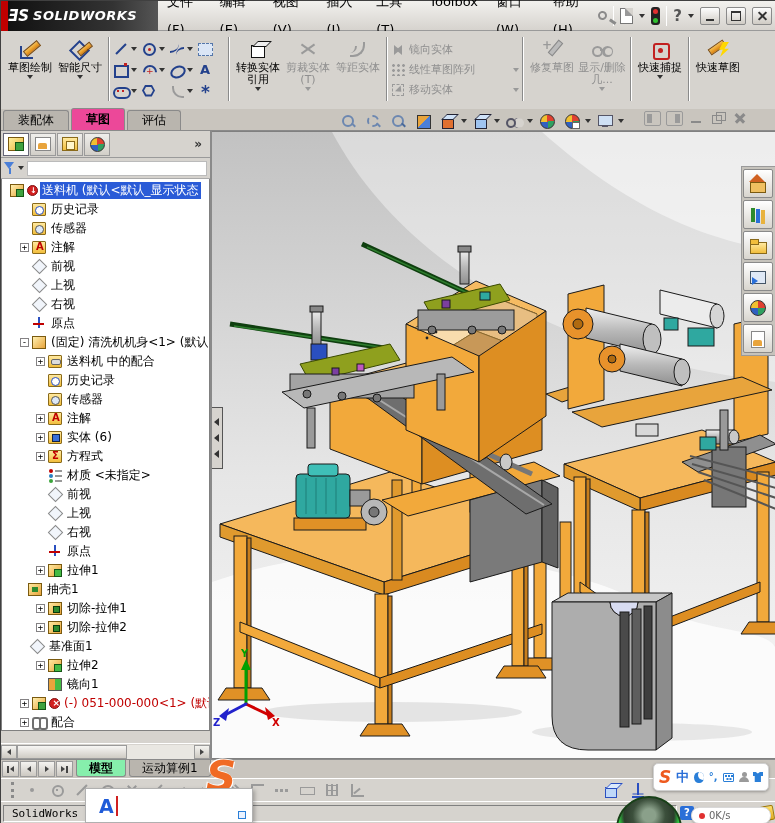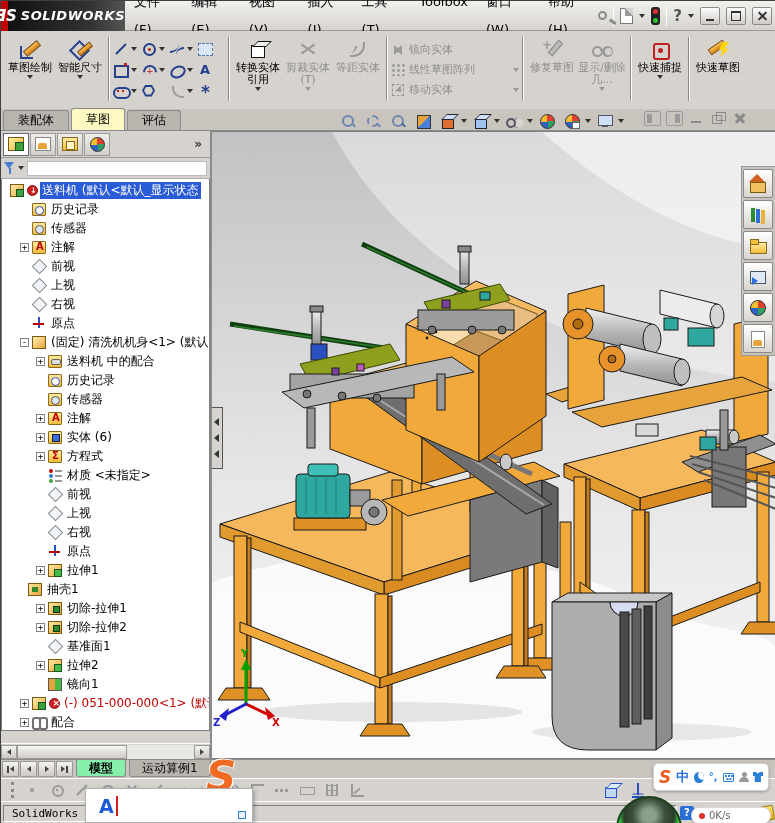--- a/index.html
+++ b/index.html
@@ -2,21 +2,21 @@
 <html><head>
 <meta charset="utf-8">
 <style>
   *{box-sizing:border-box;margin:0;padding:0}
   html,body{width:775px;height:823px;overflow:hidden}
   body{font-family:"DejaVu Sans",sans-serif;font-size:12px;background:#D6D3CE;position:relative;color:#000}
   #app{position:absolute;inset:0;border:1px solid #404040;background:#D6D3CE}
 
   
   #titlebar{position:absolute;left:0;top:0;width:775px;height:30px;background:linear-gradient(#F2F1EE,#D6D3CE);display:flex;align-items:center;border-bottom:1px solid #9a9a9a}
-  #logo{width:124px;height:30px;background:linear-gradient(90deg,#111 0%,#333 70%,#555 100%);border-left:7px solid #C00000;color:#fff;display:flex;align-items:center;justify-content:flex-end;gap:4px;flex:none}
+  #logo{width:157px;height:30px;background:linear-gradient(90deg,#111 0%,#333 70%,#555 100%);border-left:7px solid #C00000;color:#fff;display:flex;align-items:center;justify-content:flex-start;gap:4px;flex:none}
   #logo .mark{font-style:italic;font-weight:bold;font-size:15px}
   #logo .name{font-style:italic;font-weight:bold;font-size:13px;letter-spacing:.5px}
   .menu-item{padding:0 9px;font-size:13px;line-height:28px;cursor:default}
   #tb-icons{margin-left:auto;display:flex;align-items:center;gap:6px;padding-right:4px}
   .tb-sep{width:1px;height:20px;background:#aaa;border-right:1px solid #fff}
   .ghost-mag{width:9px;height:9px;border:2px solid #8a8a8a;border-radius:50%;position:relative;transform:rotate(-10deg)}
   .ghost-mag::after{content:"";position:absolute;left:8px;top:9px;width:7px;height:3px;background:#8a8a8a;transform:rotate(45deg)}
   .newdoc{width:13px;height:16px;background:#fff;border:1px solid #777;position:relative}
   .newdoc::after{content:"";position:absolute;right:-1px;top:-1px;border:4px solid #D6D3CE;border-left-color:#999;border-bottom-color:#999}
   .traffic{width:9px;height:18px;background:#222;border-radius:3px;position:relative}
@@ -87,21 +87,21 @@
   .sm-mirror::before{content:"";position:absolute;left:0;top:2px;border:5px solid transparent;border-right:6px solid #9a9a9a}
   .sm-mirror::after{content:"";position:absolute;right:0;top:2px;border:5px solid transparent;border-left:6px solid #9a9a9a}
   .sm-pattern::before{content:"";position:absolute;inset:0;background-image:radial-gradient(#9a9a9a 1.3px,transparent 1.5px);background-size:5px 5px}
   .sm-move::before{content:"";position:absolute;left:1px;top:1px;width:10px;height:10px;border:1px dashed #9a9a9a}
   .sm-move::after{content:"";position:absolute;right:0;bottom:0;border:4px solid transparent;border-top:5px solid #9a9a9a;transform:rotate(-45deg)}
   .srow .ddt{margin-left:auto}
 
   
   #tabrow{position:absolute;left:0;top:108px;width:775px;height:22px;background:#C9C5BE;border-bottom:1px solid #8a8a8a;display:flex;align-items:flex-end}
   .ctab{height:20px;line-height:19px;padding:0 14px;margin-left:2px;background:#B9B5AE;border:1px solid #8a8a8a;border-bottom:none;border-radius:3px 3px 0 0;font-size:12px}
-  .ctab.active{background:#fef9c3;font-weight:normal;height:22px;line-height:21px}
+  .ctab.active{background:#ec4899;font-weight:bold;height:22px;line-height:21px}
   #headsup{position:absolute;left:335px;top:1px;height:21px;display:flex;align-items:center;gap:2px}
   .hu{width:23px;height:19px;display:flex;align-items:center;justify-content:center;border-radius:2px}
   .huic{position:relative;width:16px;height:16px}
   .hu-mag::before{content:"";position:absolute;left:2px;top:2px;width:8px;height:8px;border:2px solid #6C87B0;border-radius:50%}
   .hu-mag::after{content:"";position:absolute;left:11px;top:11px;width:5px;height:2px;background:#6C87B0;transform:rotate(45deg)}
   .hu-dash::before{border-style:dashed}
   .hu-arrow::after{background:#4a6a9a}
   .hu-section::before{content:"";position:absolute;left:2px;top:2px;width:12px;height:12px;background:linear-gradient(135deg,#E8A43C 50%,#4A7FD8 50%);border:1px solid #333}
   .hu-cube::before{content:"";position:absolute;left:2px;top:5px;width:10px;height:9px;background:#9FC4F0;border:1px solid #223}
   .hu-cube::after{content:"";position:absolute;left:4px;top:1px;width:10px;height:4px;background:#CFE2F8;border:1px solid #223;transform:skewX(-45deg)}
@@ -614,21 +614,21 @@
           <div class="trow" style="padding-left: 34px;">
             <span class="exp">+</span>
             <span class="ti t-cut"></span>
             <span class="tlabel">切除-拉伸1</span>
           </div>
           <div class="trow" style="padding-left: 34px;">
             <span class="exp">+</span>
             <span class="ti t-cut"></span>
             <span class="tlabel">切除-拉伸2</span>
           </div>
-          <div class="trow" style="padding-left: 34px;">
+          <div class="trow" style="padding-left: 16px;">
             <span class="expgap"></span>
             <span class="ti t-plane"></span>
             <span class="tlabel">基准面1</span>
           </div>
           <div class="trow" style="padding-left: 34px;">
             <span class="exp">+</span>
             <span class="ti t-extrude"></span>
             <span class="tlabel">拉伸2</span>
           </div>
           <div class="trow" style="padding-left: 34px;">

